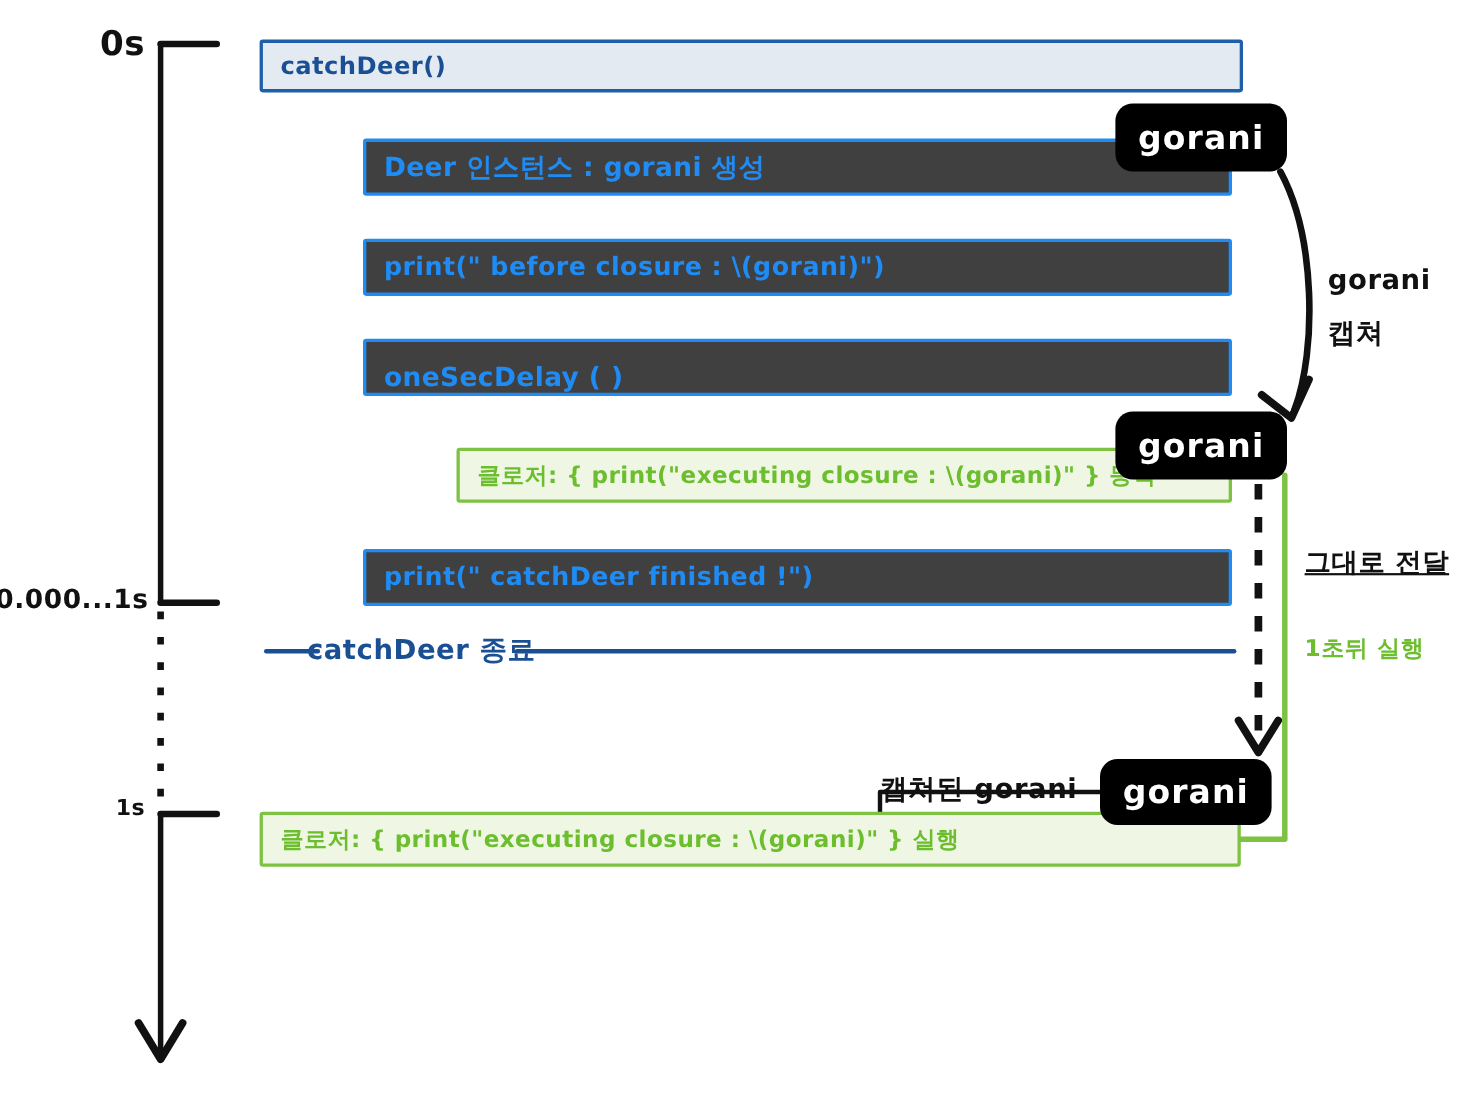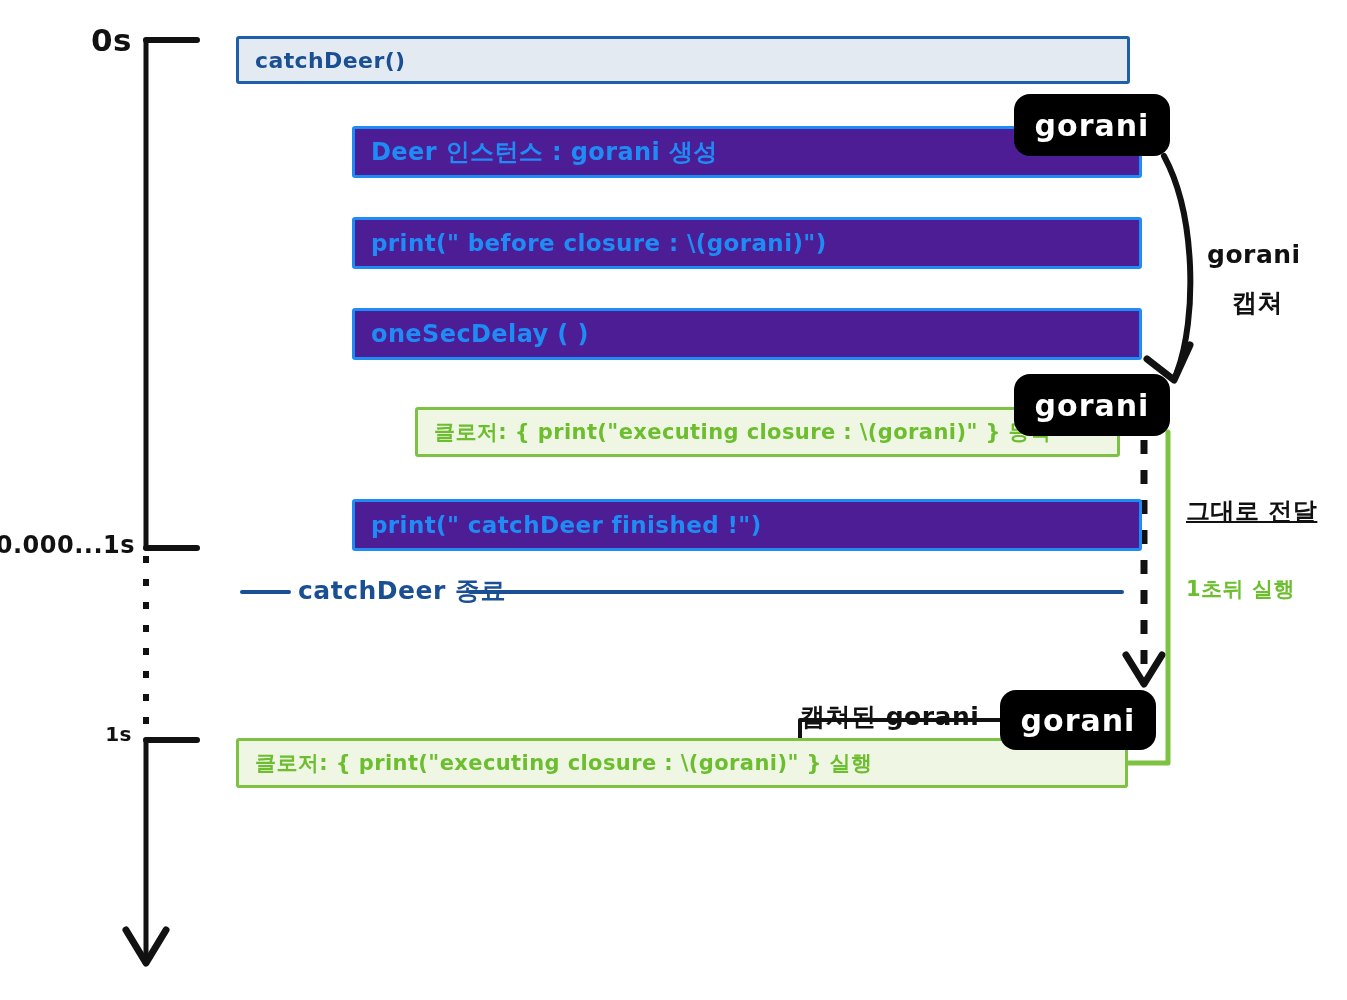--- a/index.html
+++ b/index.html
@@ -13,21 +13,21 @@
               white-space:nowrap;text-align:right;}
 
   
   .box{position:absolute;box-sizing:border-box;display:flex;align-items:center;
        border-radius:3px;}
   .box .txt{padding-left:16px;white-space:nowrap;font-weight:700;letter-spacing:.4px;}
 
   .box.navy{border:3px solid #1f5fa9;background:#e4eaf2;}
   .box.navy .txt{color:#1a4f93;}
 
-  .box.blue{border:3px solid #1f8cf5;background:#4c1d95;margin-left:22px;}
+  .box.blue{border:3px solid #1f8cf5;background:#404040;}
   .box.blue .txt{color:#1f8cf5;}
 
   .box.green{border:3px solid #7dc242;background:#eff7e4;}
   .box.green .txt{color:#6cbe2e;}
 
   
   .badge{position:absolute;background:#000000;color:#ffffff;border-radius:16px;
          display:flex;align-items:center;justify-content:center;font-weight:700;
          letter-spacing:1px;}
 
@@ -96,21 +96,21 @@
   </div>
 
   <div class="box blue" style="left:330px;top:126px;width:790px;height:52px;">
     <span class="txt" style="font-size:24px;">Deer 인스턴스 : gorani 생성</span>
   </div>
 
   <div class="box blue" style="left:330px;top:217px;width:790px;height:52px;">
     <span class="txt" style="font-size:23px;">print(" before  closure : \(gorani)")</span>
   </div>
 
-  <div class="box blue" style="left:330px;top:308px;width:790px;height:52px;">
+  <div class="box blue" style="left:330px;top:308px;width:790px;height:52px;align-items:flex-end;">
     <span class="txt" style="font-size:24px;">oneSecDelay ( )</span>
   </div>
 
   <div class="box green" style="left:415px;top:407px;width:705px;height:50px;">
     <span class="txt" style="font-size:21px;">클로저:  { print("executing  closure : \(gorani)" } 등록</span>
   </div>
 
   <div class="box blue" style="left:330px;top:499px;width:790px;height:52px;">
     <span class="txt" style="font-size:23px;">print(" catchDeer  finished !")</span>
   </div>
@@ -126,23 +126,23 @@
   <div class="badge" style="left:1014px;top:374px;width:156px;height:62px;font-size:30px;">
     <span>gorani</span>
   </div>
 
   <div class="badge" style="left:1000px;top:690px;width:156px;height:60px;font-size:30px;">
     <span>gorani</span>
   </div>
 
   <div class="anno black" style="left:1207px;top:240px;font-size:25px;">gorani</div>
 
-  <div class="anno black" style="left:1207px;top:286px;font-size:25px;margin-left:25px;">캡쳐</div>
+  <div class="anno black" style="left:1207px;top:286px;font-size:25px;">캡쳐</div>
 
   <div class="anno black" style="left:1186px;top:495px;font-size:24px;text-decoration:underline;">그대로 전달</div>
 
   <div class="anno green" style="left:1186px;top:575px;font-size:21px;">1초뒤 실행</div>
 
   <div class="anno black" style="left:800px;top:700px;font-size:25px;">캡쳐된 gorani</div>
 
-  <div class="anno navy" style="left:298px;top:574px;font-size:25px;text-align:right;">catchDeer 종료</div>
+  <div class="anno navy" style="left:279px;top:574px;font-size:25px;text-align:right;">catchDeer 종료</div>
 
 </div>
 
 </body></html>

